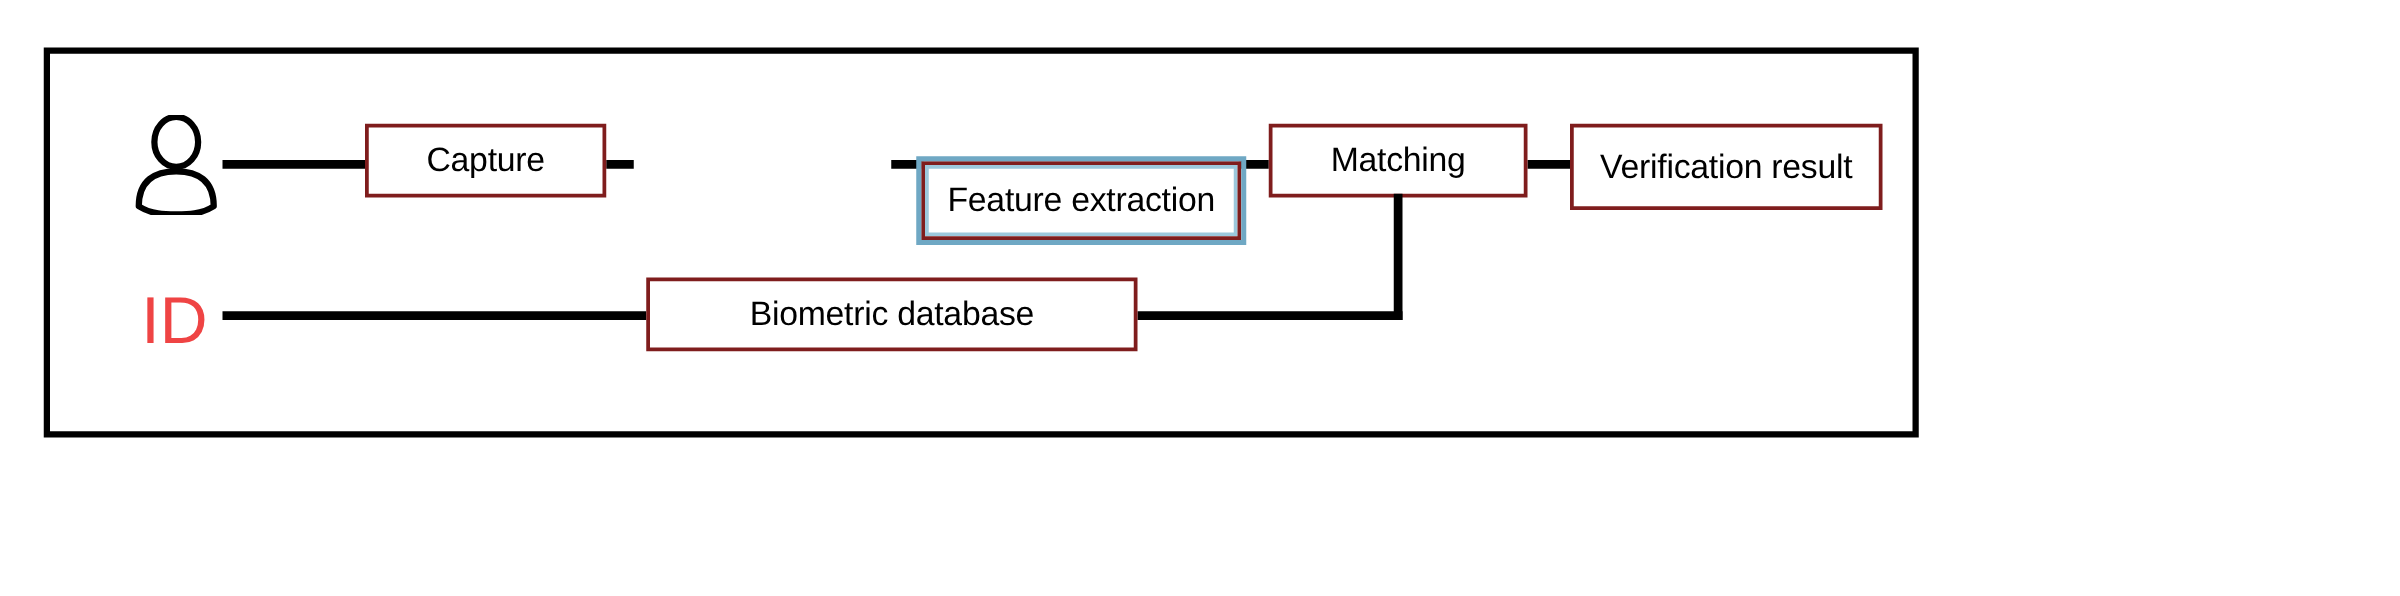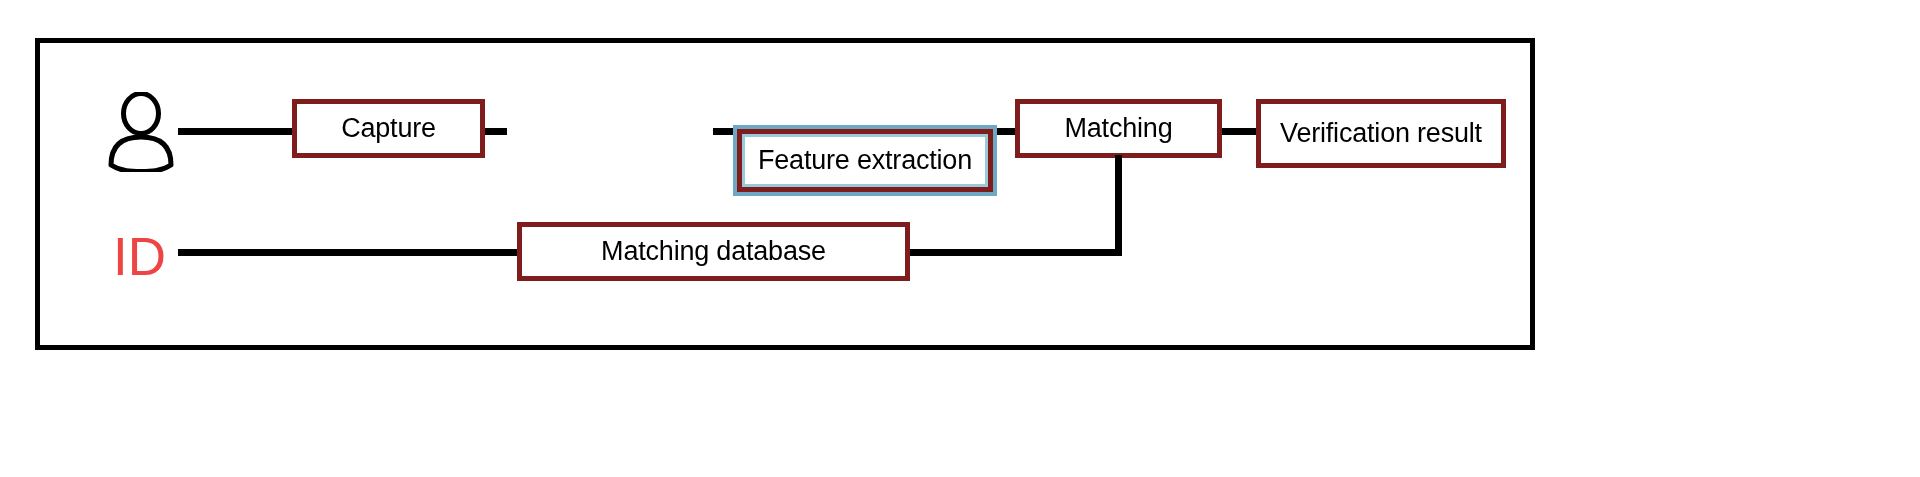--- a/index.html
+++ b/index.html
@@ -29,21 +29,21 @@
     height: 312px;
     border: 5px solid #000000;
     box-sizing: border-box;
     background: #ffffff;
   }
 
   
   .proc-box {
     position: absolute;
     box-sizing: border-box;
-    border: 5px solid #7f1d1d;
+    border: 3px solid #7f1d1d;
     background: #ffffff;
     display: flex;
     align-items: center;
     justify-content: center;
     color: #000000;
     font-size: 27px;
     line-height: 1;
     letter-spacing: -0.2px;
     white-space: nowrap;
   }
@@ -118,16 +118,16 @@
   </div>
 
   <div class="id-label" style="left:113px; top:230px;">ID</div>
 
   <div class="conn-h" style="left:178px; top:249px; width:342px;"></div>
 
   <div class="conn-h" style="left:906px; top:249px; width:216px;"></div>
   <div class="conn-v" style="left:1115px; top:155px; height:101px;"></div>
 
   <div class="proc-box" style="left:517px; top:222px; width:393px; height:59px;">
-    <span>Matching database</span>
+    <span>Biometric database</span>
   </div>
 
 </div>
 
 </body></html>

